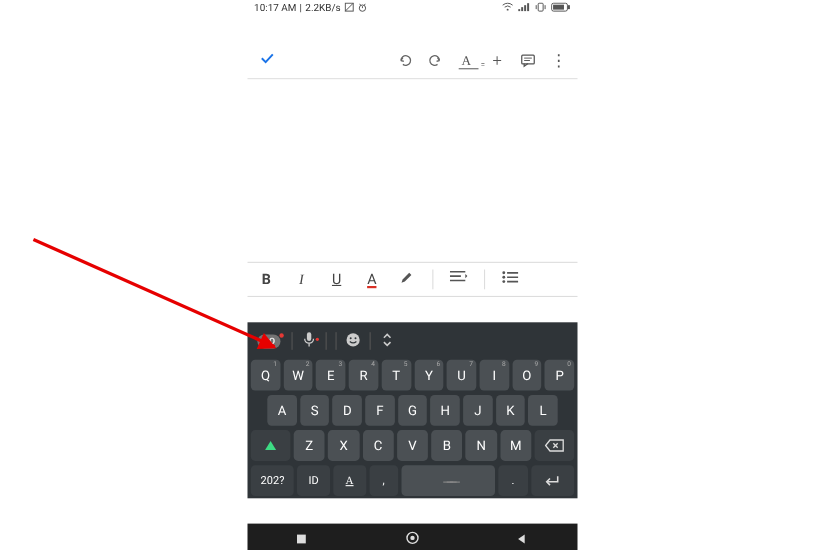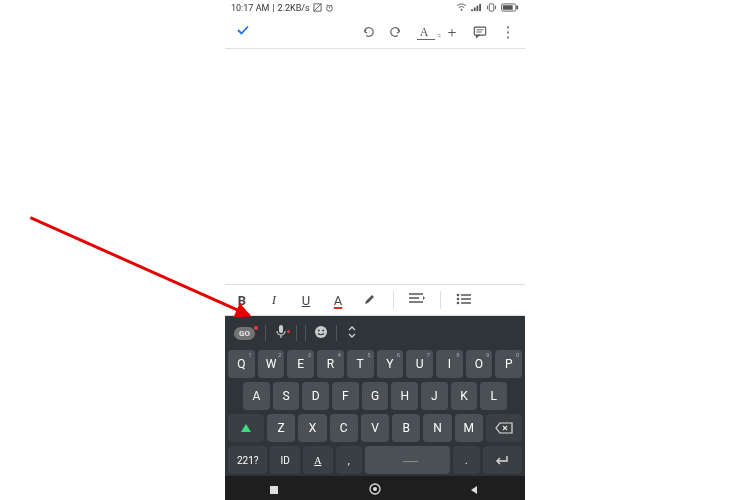--- a/index.html
+++ b/index.html
@@ -13,20 +13,21 @@
   }
   .phone {
     position: absolute;
     left: 225px;
     top: 0;
     width: 300px;
     height: 500px;
     background: #fff;
     display: flex;
     flex-direction: column;
+    gap: 23px;
   }
   .status-bar {
     height: 16px;
     display: flex;
     align-items: center;
     font-size: 9px;
     color: #333;
     padding: 0 6px;
     gap: 4px;
   }
@@ -376,21 +377,21 @@
       <div class="key dark wide backspace-x">
         <svg width="18" height="12" viewBox="0 0 18 12">
             <path d="M5 1 L17 1 L17 11 L5 11 L1 6 Z" fill="none" stroke="#ddd" stroke-width="1.2"></path>
             <line x1="8" y1="4" x2="12" y2="8" stroke="#ddd" stroke-width="1.2"></line>
             <line x1="12" y1="4" x2="8" y2="8" stroke="#ddd" stroke-width="1.2"></line>
           </svg>
       </div>
     </div>
 
     <div class="krow row4">
-      <div class="key dark" style="flex:1.2">221?</div>
+      <div class="key dark" style="flex:1.2">202?</div>
       <div class="key dark" style="flex:0.9">ID</div>
       <div class="key dark" style="flex:0.9;font-family:serif;text-decoration:underline">A</div>
       <div class="key dark" style="flex:0.8">,</div>
       <div class="key space">⎯⎯⎯</div>
       <div class="key dark" style="flex:0.8">.</div>
       <div class="key dark" style="flex:1.2">
         <svg width="16" height="12" viewBox="0 0 16 12">
             <path d="M13 2 L13 7 L4 7" fill="none" stroke="#ddd" stroke-width="1.4"></path>
             <path d="M6 4 L3 7 L6 10" fill="none" stroke="#ddd" stroke-width="1.4"></path>
           </svg>

